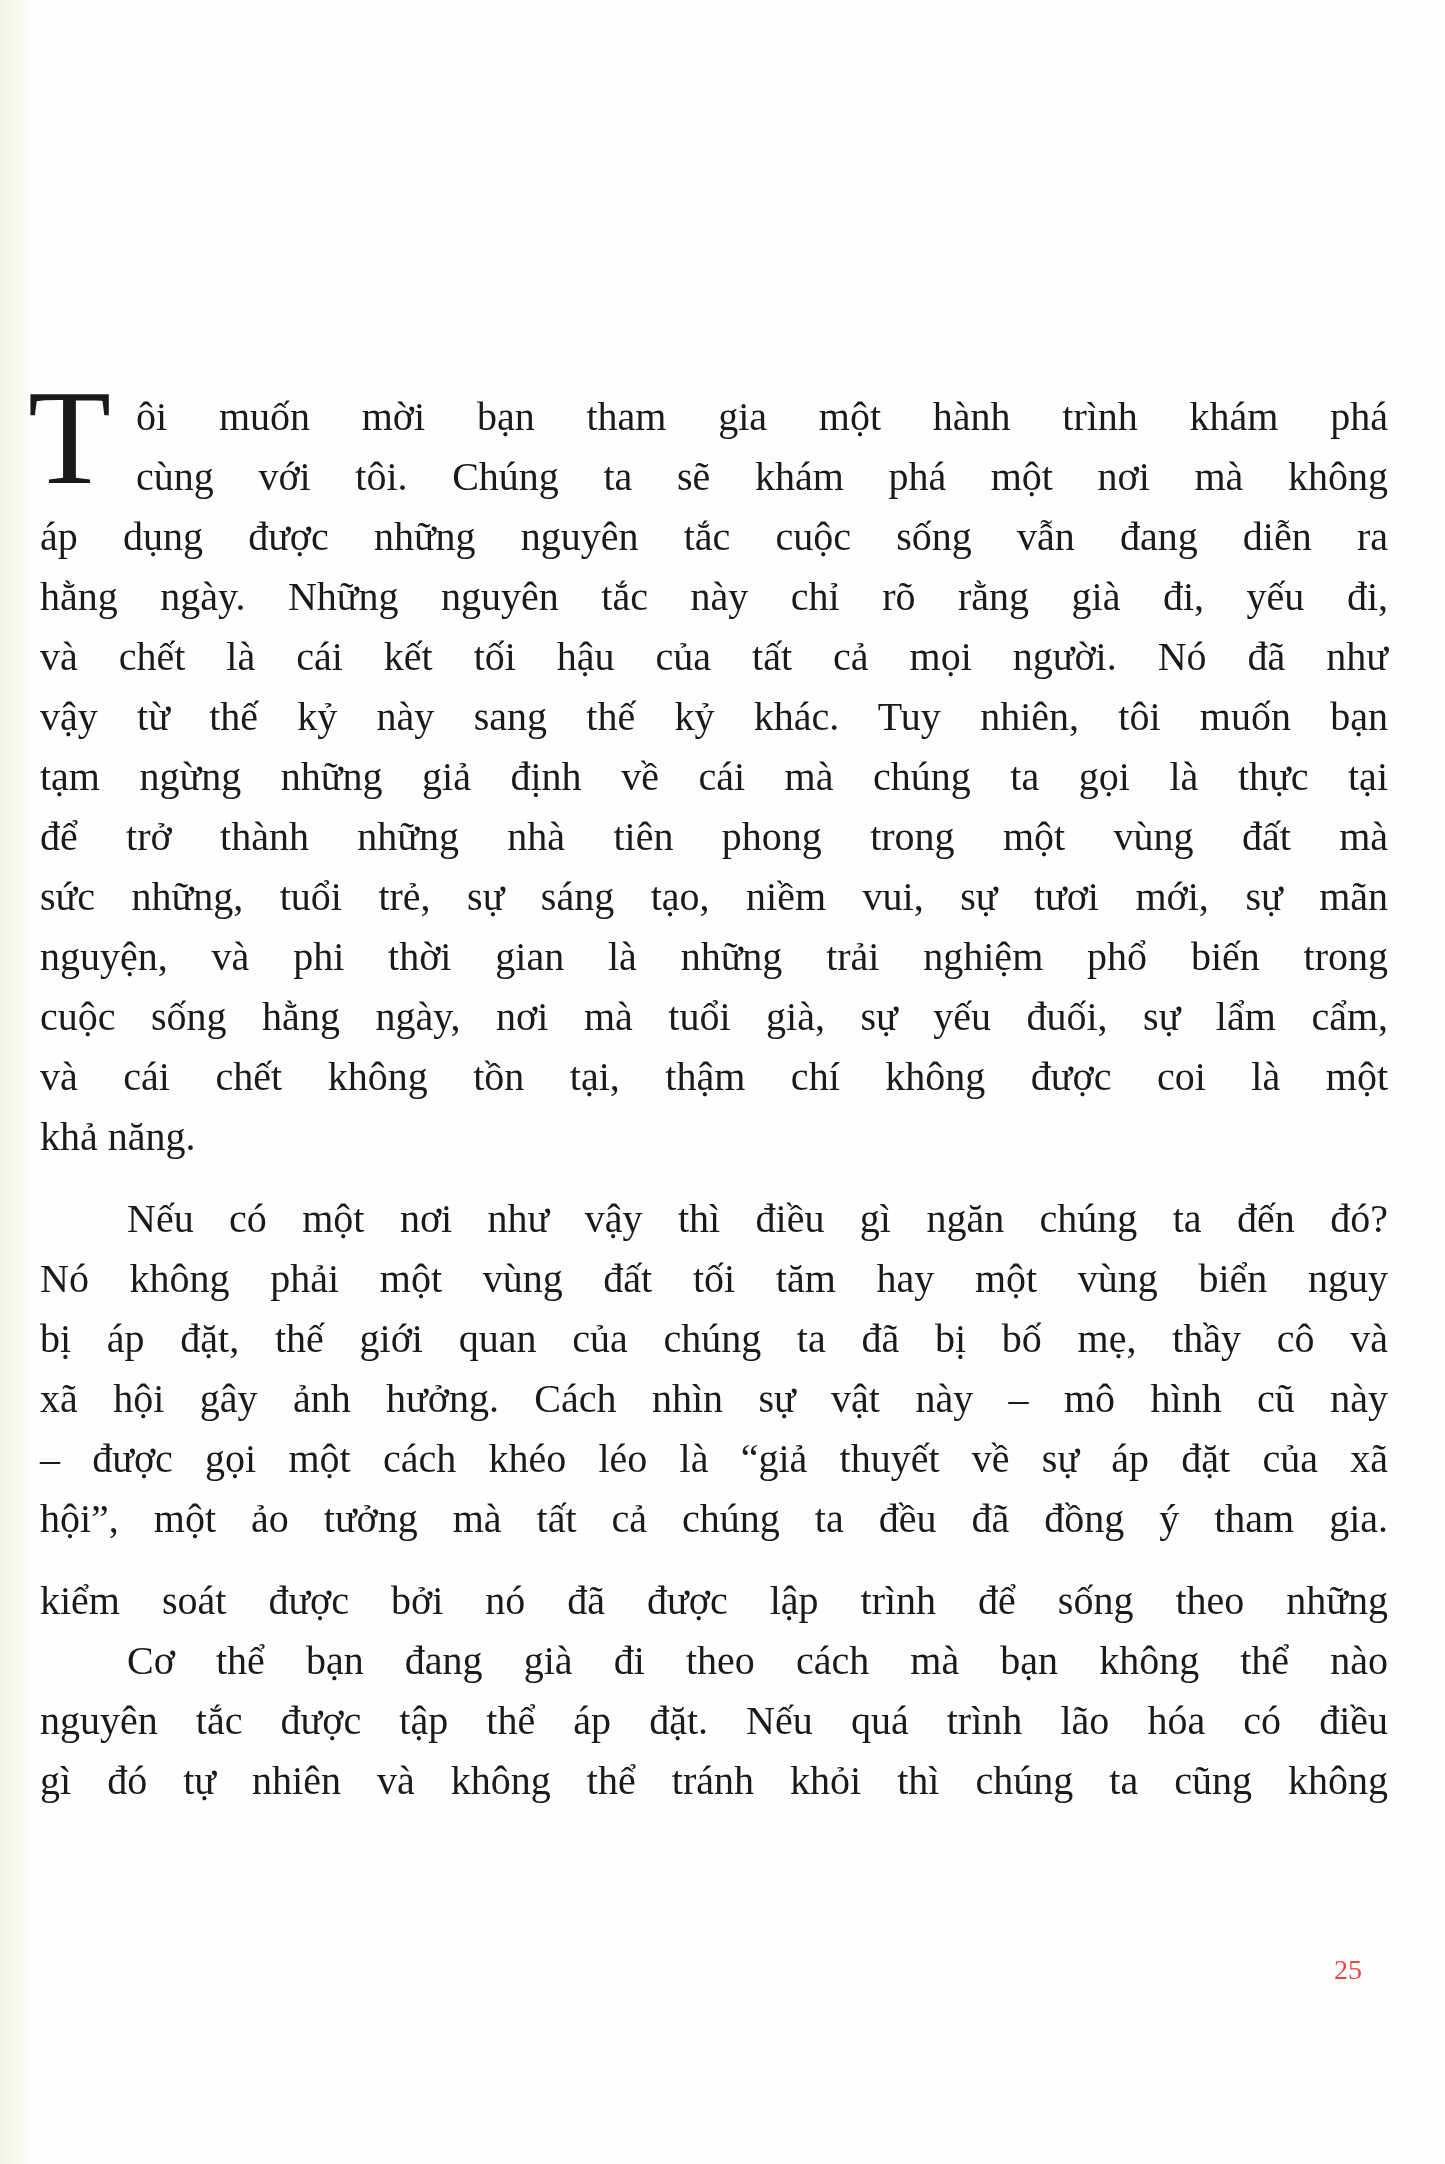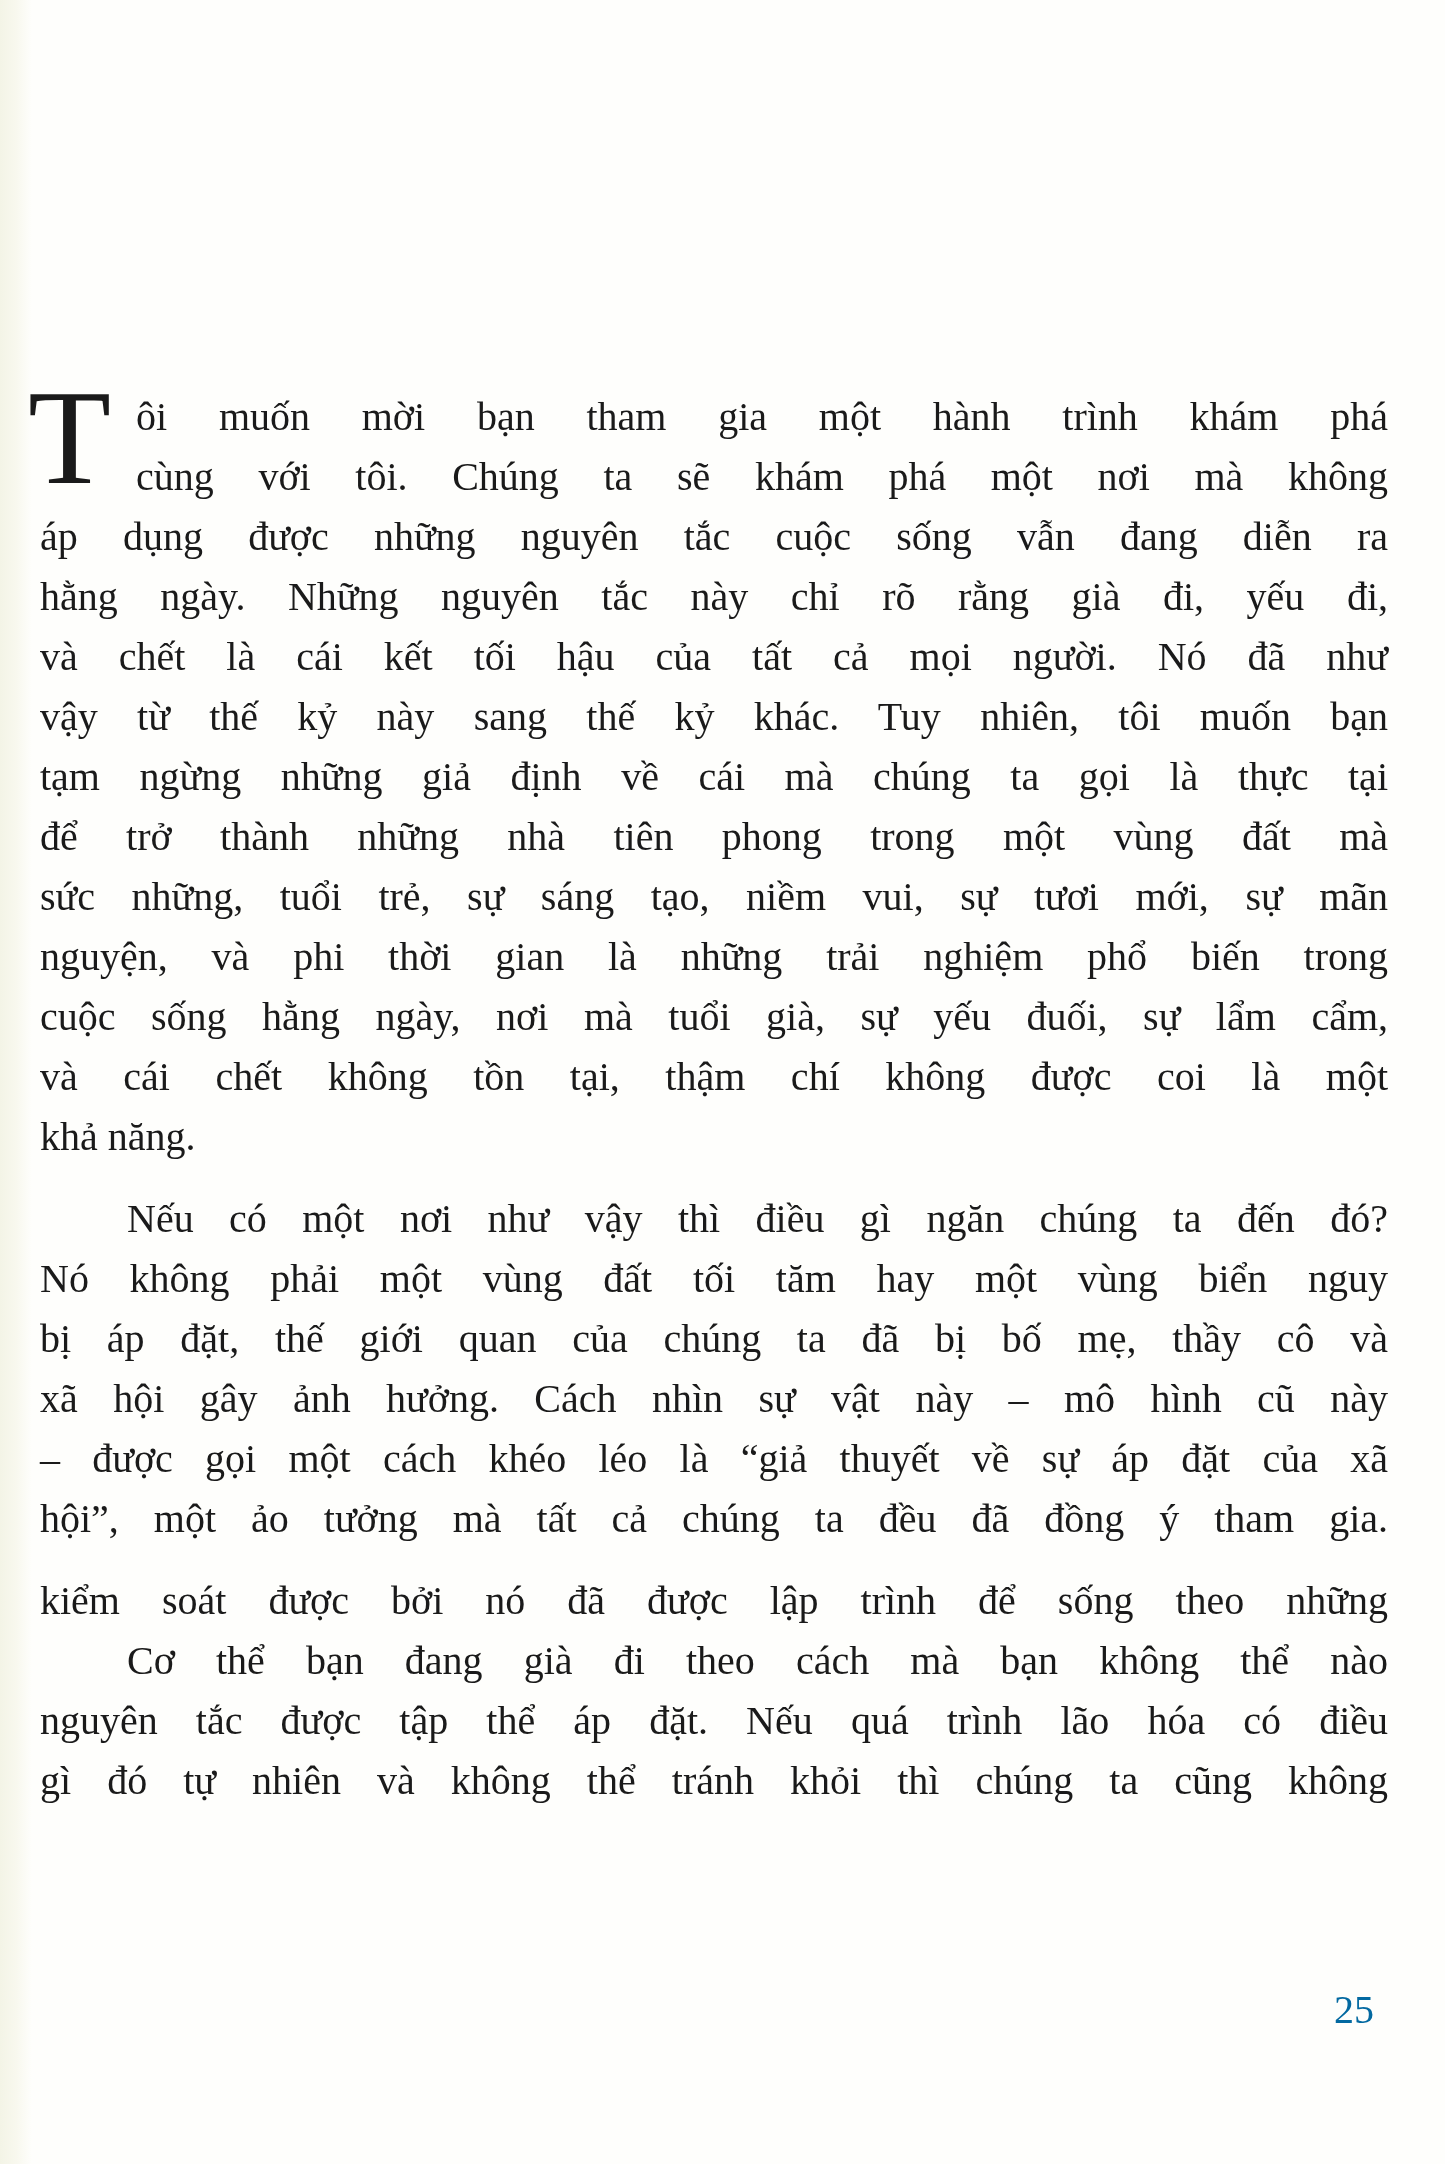--- a/index.html
+++ b/index.html
@@ -55,24 +55,24 @@
       left: 28px;
       top: 382px;
       font-size: 136px;
       line-height: 110px;
       font-family: "Liberation Serif", serif;
       color: #1a1a1a;
     }
     .page-number {
       position: absolute;
       left: 1334px;
-      top: 1988px;
-      font-size: 40px;
+      top: 1948px;
+      font-size: 28px;
       line-height: 44px;
-      color: #0369a1;
+      color: #ef4444;
     }
   </style>
 </head>
 <body>
 
 <div class="spine-shade"></div>
 
 <div class="drop-cap">T</div>
 
 <div class="text-block">

